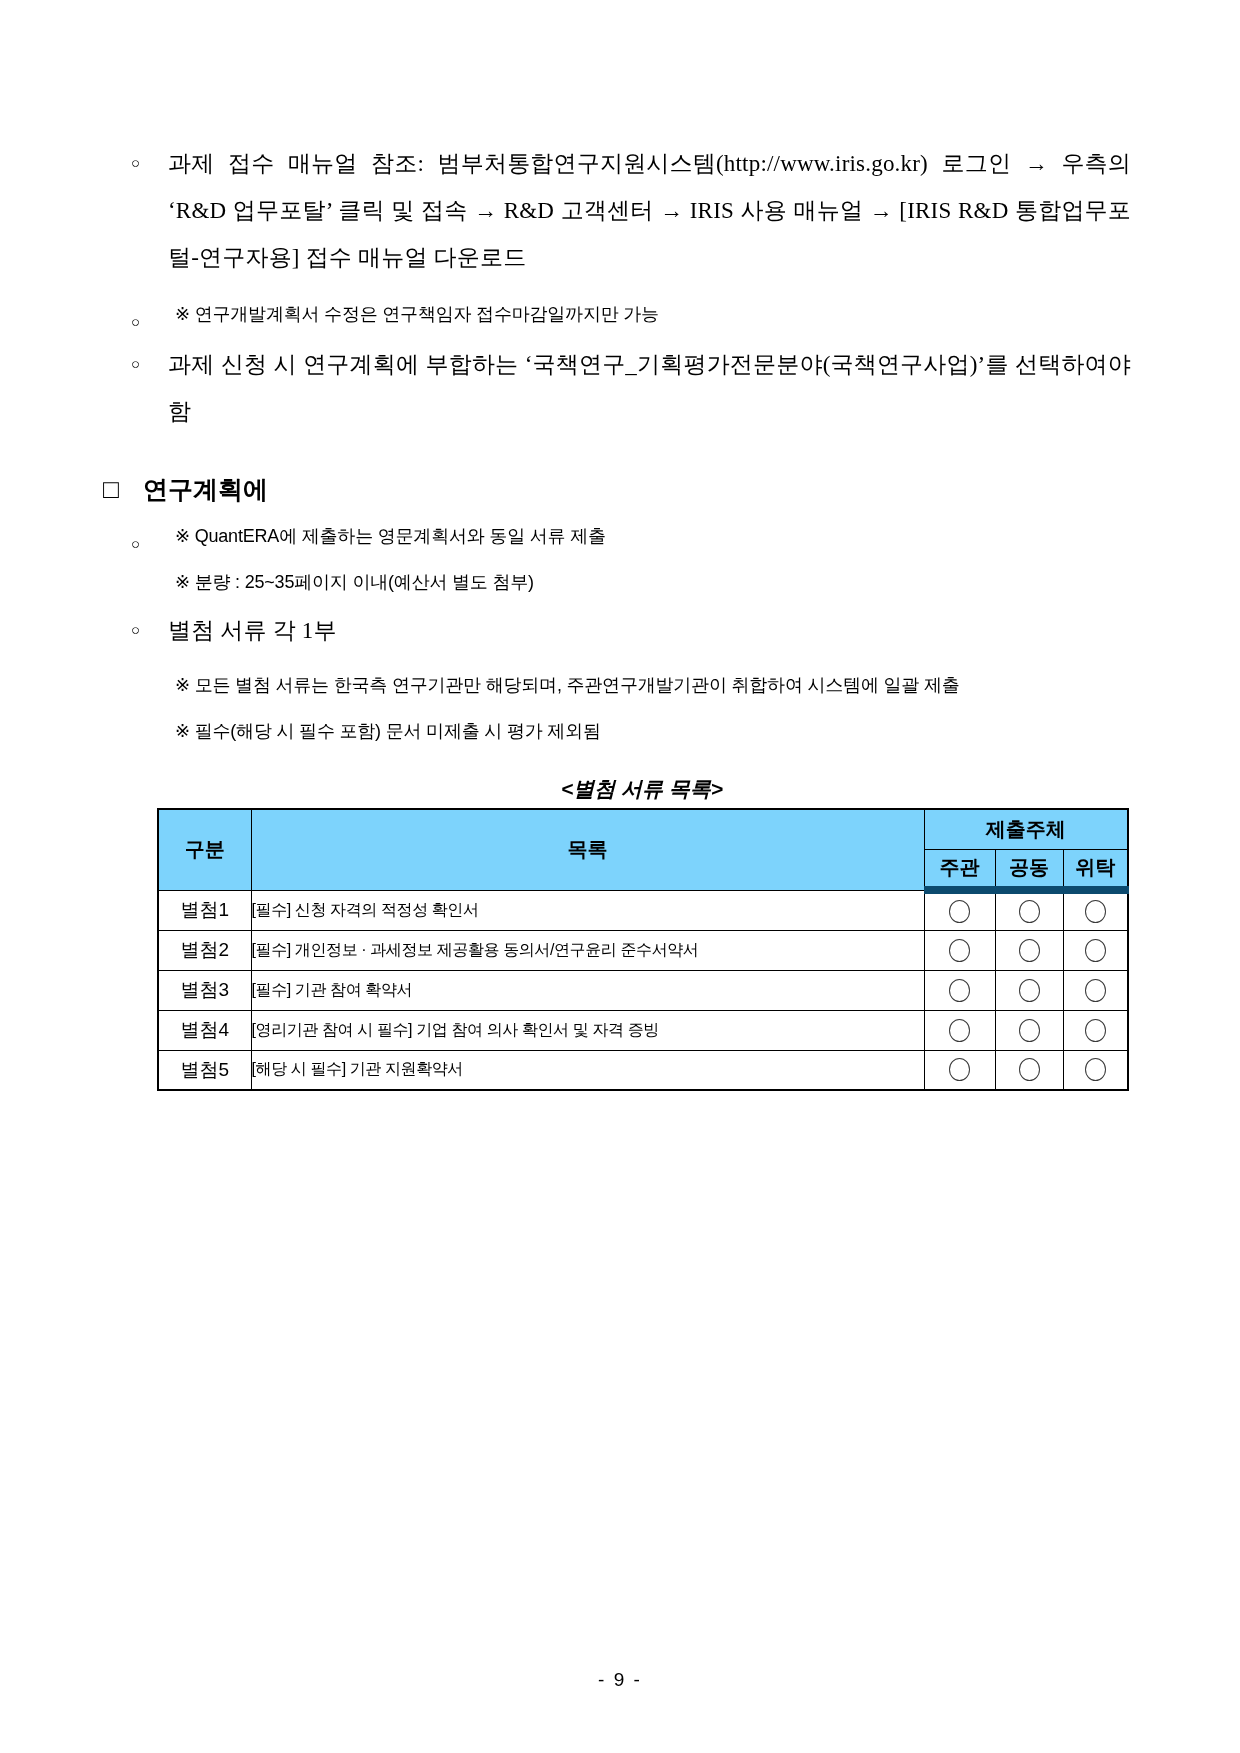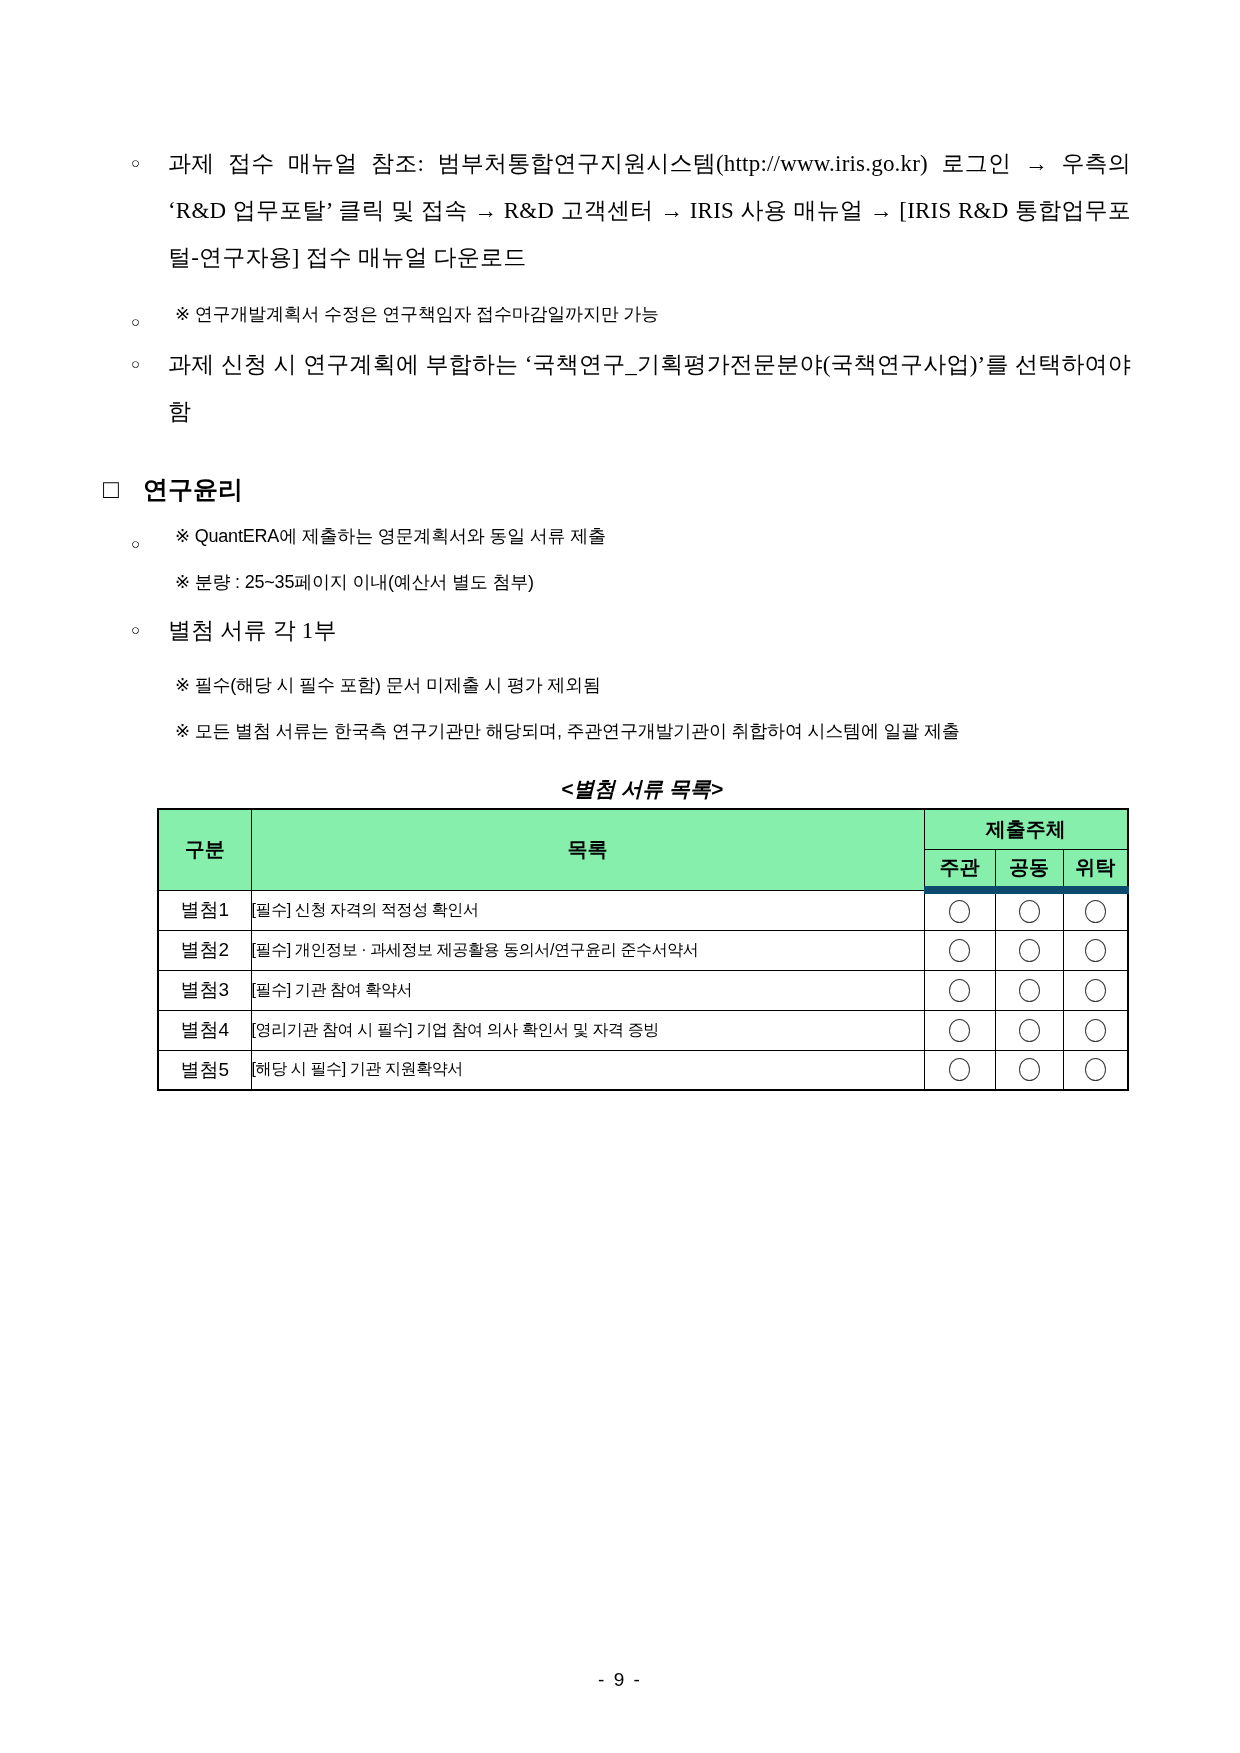--- a/index.html
+++ b/index.html
@@ -74,21 +74,21 @@
     border-collapse:collapse;
     border:2px solid #000;
     font-family:"Liberation Sans","DejaVu Sans",sans-serif;
     table-layout:fixed;
   }
   table.attach th, table.attach td {
     border:1px solid #000;
     padding:0;
   }
   table.attach thead th {
-    background:#86efac;
+    background:#7dd3fc;
     font-weight:bold;
     font-size:20px;
     text-align:center;
   }
   table.attach thead tr:last-child th { border-bottom:8px solid #0c4a6e; }
   tr.hdr1 { height:40px; }
   tr.hdr2 { height:41px; }
   tr.body-row { height:40px; }
   td.row-no {
     text-align:center;
@@ -139,35 +139,35 @@
     </div>
     <div class="note mt-14">※ 연구개발계획서 수정은 연구책임자 접수마감일까지만 가능</div>
 
     <div class="bullet mt-12">
       <span class="b-marker">○</span>
       <span>과제 신청 시 연구계획에 부합하는 ‘국책연구_기획평가전문분야(국책연구사업)’를 선택하여야 함</span>
     </div>
 
     <div class="section-heading mt-36">
       <span class="sq-marker">□</span>
-      <span>연구윤리</span>
+      <span>연구계획에</span>
     </div>
 
     <div class="bullet mt-14">
       <span class="b-marker">○</span>
     </div>
     <div class="note mt-8">※ QuantERA에 제출하는 영문계획서와 동일 서류 제출</div>
     <div class="note mt-16">※ 분량 : 25~35페이지 이내(예산서 별도 첨부)</div>
 
     <div class="bullet mt-10">
       <span class="b-marker">○</span>
       <span>별첨 서류 각 1부</span>
     </div>
+    <div class="note mt-16">※ 모든 별첨 서류는 한국측 연구기관만 해당되며, 주관연구개발기관이 취합하여 시스템에 일괄 제출</div>
     <div class="note mt-16">※ 필수(해당 시 필수 포함) 문서 미제출 시 평가 제외됨</div>
-    <div class="note mt-16">※ 모든 별첨 서류는 한국측 연구기관만 해당되며, 주관연구개발기관이 취합하여 시스템에 일괄 제출</div>
 
     <div class="table-title mt-28">&lt;별첨 서류 목록&gt;</div>
 
     <table class="attach mt-4">
       <colgroup>
         <col style="width:93px">
         <col style="width:673px">
         <col style="width:71px">
         <col style="width:68px">
         <col style="width:65px">

